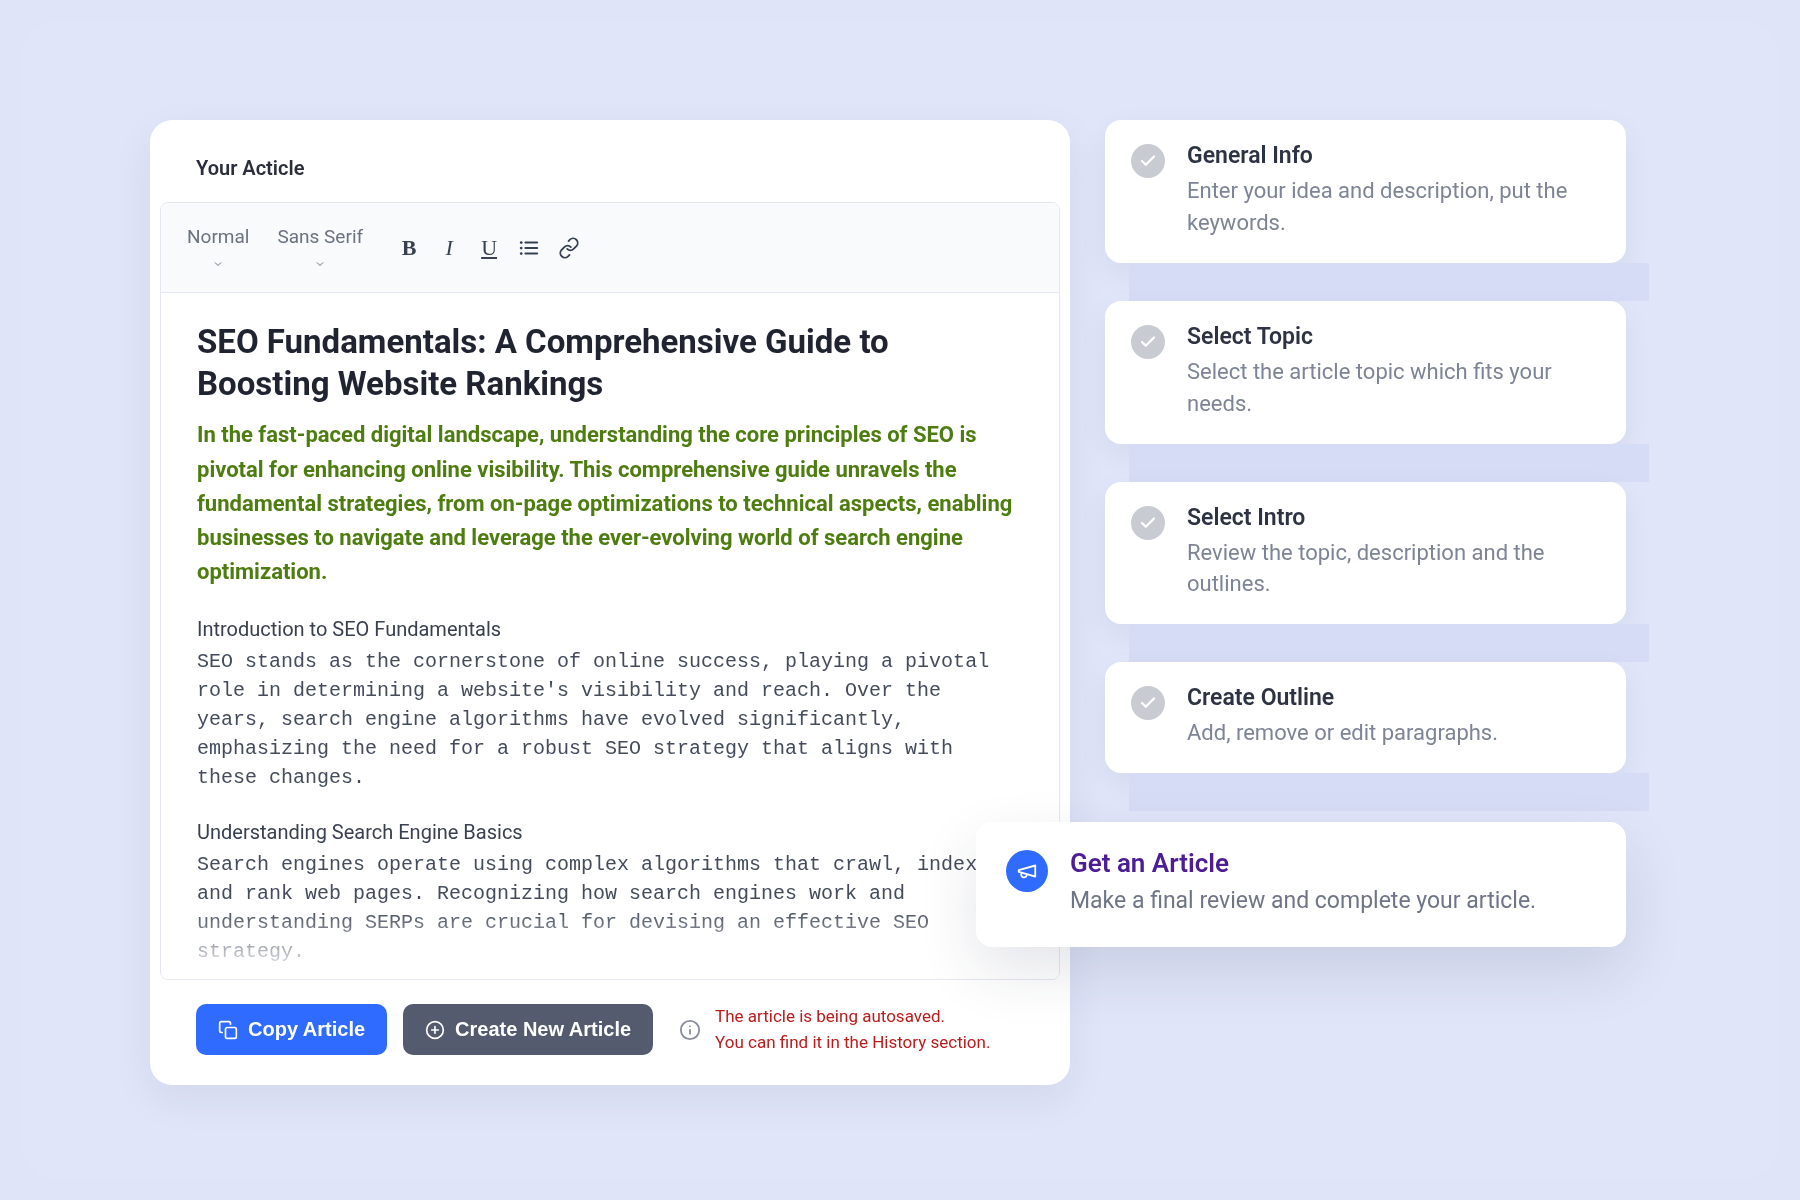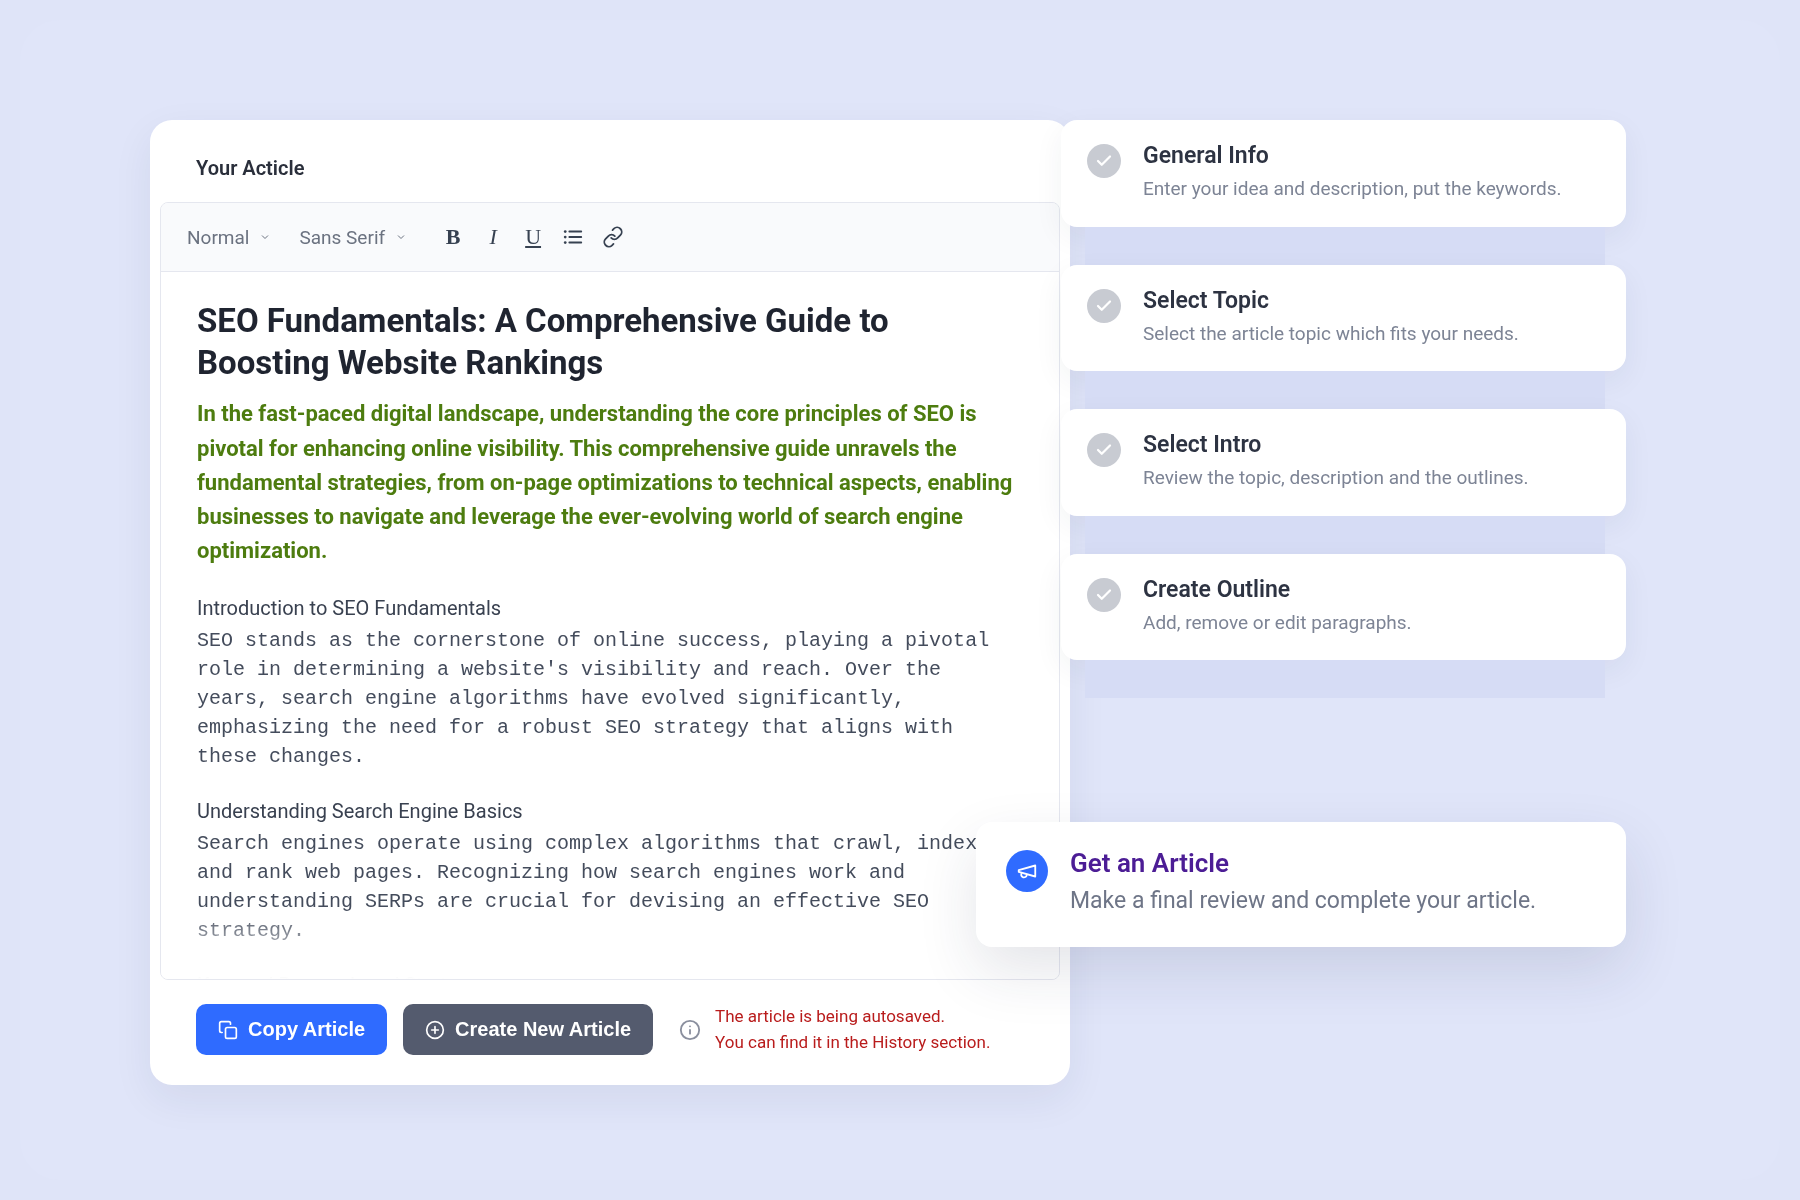--- a/index.html
+++ b/index.html
@@ -59,20 +59,21 @@
     }
     .tb-select {
       display: inline-flex;
       align-items: center;
       gap: 10px;
       padding: 6px 14px;
       color: #6b7280;
       font-size: 19px;
       cursor: pointer;
       border-radius: 6px;
+      flex-direction: column;
     }
     .chev { width: 12px; height: 12px; }
     .tb-btn {
       width: 40px;
       height: 36px;
       display: inline-flex;
       align-items: center;
       justify-content: center;
       color: #374151;
       cursor: pointer;
@@ -155,20 +156,21 @@
     .info-icon {
       width: 22px; height: 22px; color: #8a8f9e;
     }
     .steps-col {
       position: absolute;
       left: 1041px;
       top: 100px;
       width: 565px;
       display: flex;
       flex-direction: column;
+      padding-left: 44px;
     }
     .step-spacer {
       height: 38px;
       background: #d6dcf5;
       margin-left: 24px;
       width: 520px;
     }
     .step-card {
       background: #fff;
       border-radius: 16px;
@@ -188,21 +190,21 @@
       margin-top: 2px;
     }
     .step-icon svg { color: #fff; width: 18px; height: 18px; }
     .step-title {
       font-size: 23px;
       font-weight: 600;
       color: #2d3342;
       margin-bottom: 6px;
     }
     .step-desc {
-      font-size: 19px;
+      font-size: 22px;
       color: #7d8495;
       line-height: 1.45;
     }
     .step-card.active {
       position: absolute;
       left: 956px;
       top: 802px;
       width: 650px;
       padding: 26px 34px 30px 30px;
       box-shadow: 0 24px 60px rgba(30, 40, 70, 0.12);

